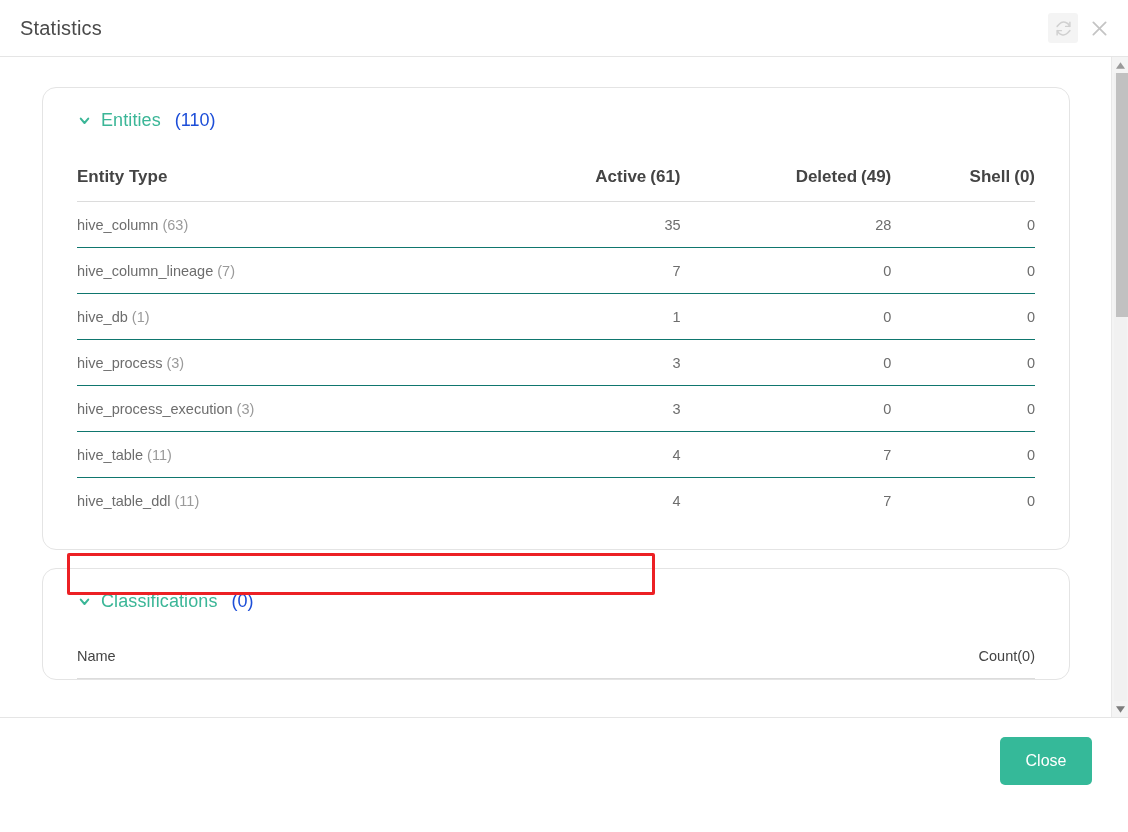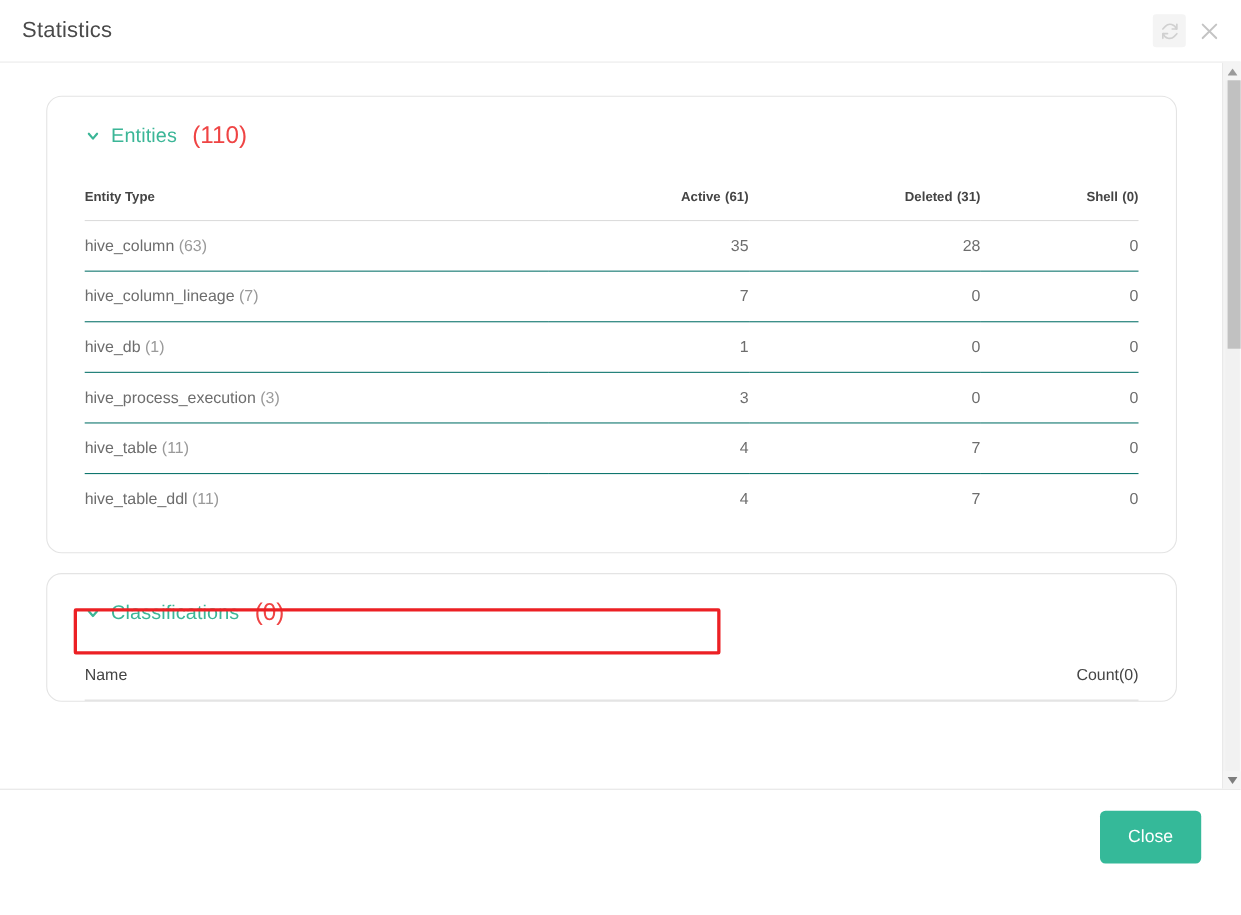--- a/index.html
+++ b/index.html
@@ -85,34 +85,34 @@
     cursor: pointer;
     width: max-content;
   }
   .section-head .chev { display: flex; align-items: center; }
   .section-title {
     color: #3bb697;
     font-size: 18px;
     letter-spacing: .1px;
   }
   .section-count {
-    color: #ef4444;
-    font-size: 22px;
+    color: #1d4ed8;
+    font-size: 18px;
     margin-left: 5px;
     text-align: right;
   }
 
   
   table.stats {
     width: 100%;
     border-collapse: collapse;
     table-layout: fixed;
   }
   table.stats th {
-    font-size: 12px;
+    font-size: 17px;
     color: #444;
     font-weight: bold;
     padding: 0 0 14px 0;
     border-bottom: 1px solid #dcdcdc;
     text-align: right;
     white-space: nowrap;
   }
   table.stats th.col-name { text-align: left; }
   table.stats th .hcount { font-weight: bold; margin-left: 4px; }
 
@@ -270,21 +270,21 @@
               <col class="c-deleted">
               <col class="c-shell">
           </colgroup>
           <thead>
             <tr>
               <th class="col-name">Entity Type</th>
               <th>
                 <span>Active</span><span class="hcount">(61)</span>
               </th>
               <th>
-                <span>Deleted</span><span class="hcount">(31)</span>
+                <span>Deleted</span><span class="hcount">(49)</span>
               </th>
               <th>
                 <span>Shell</span><span class="hcount">(0)</span>
               </th>
             </tr>
           </thead>
           <tbody id="entities-body">
               <tr>
                 <td class="col-name"><span class="tname">hive_column</span><span class="tcount">(63)</span></td>
                 <td class="v-active">35</td>
@@ -293,20 +293,26 @@
               </tr>
               <tr>
                 <td class="col-name"><span class="tname">hive_column_lineage</span><span class="tcount">(7)</span></td>
                 <td class="v-active">7</td>
                 <td class="v-zero">0</td>
                 <td class="v-zero">0</td>
               </tr>
               <tr>
                 <td class="col-name"><span class="tname">hive_db</span><span class="tcount">(1)</span></td>
                 <td class="v-active">1</td>
+                <td class="v-zero">0</td>
+                <td class="v-zero">0</td>
+              </tr>
+              <tr>
+                <td class="col-name"><span class="tname">hive_process</span><span class="tcount">(3)</span></td>
+                <td class="v-active">3</td>
                 <td class="v-zero">0</td>
                 <td class="v-zero">0</td>
               </tr>
               <tr>
                 <td class="col-name"><span class="tname">hive_process_execution</span><span class="tcount">(3)</span></td>
                 <td class="v-active">3</td>
                 <td class="v-zero">0</td>
                 <td class="v-zero">0</td>
               </tr>
               <tr>

